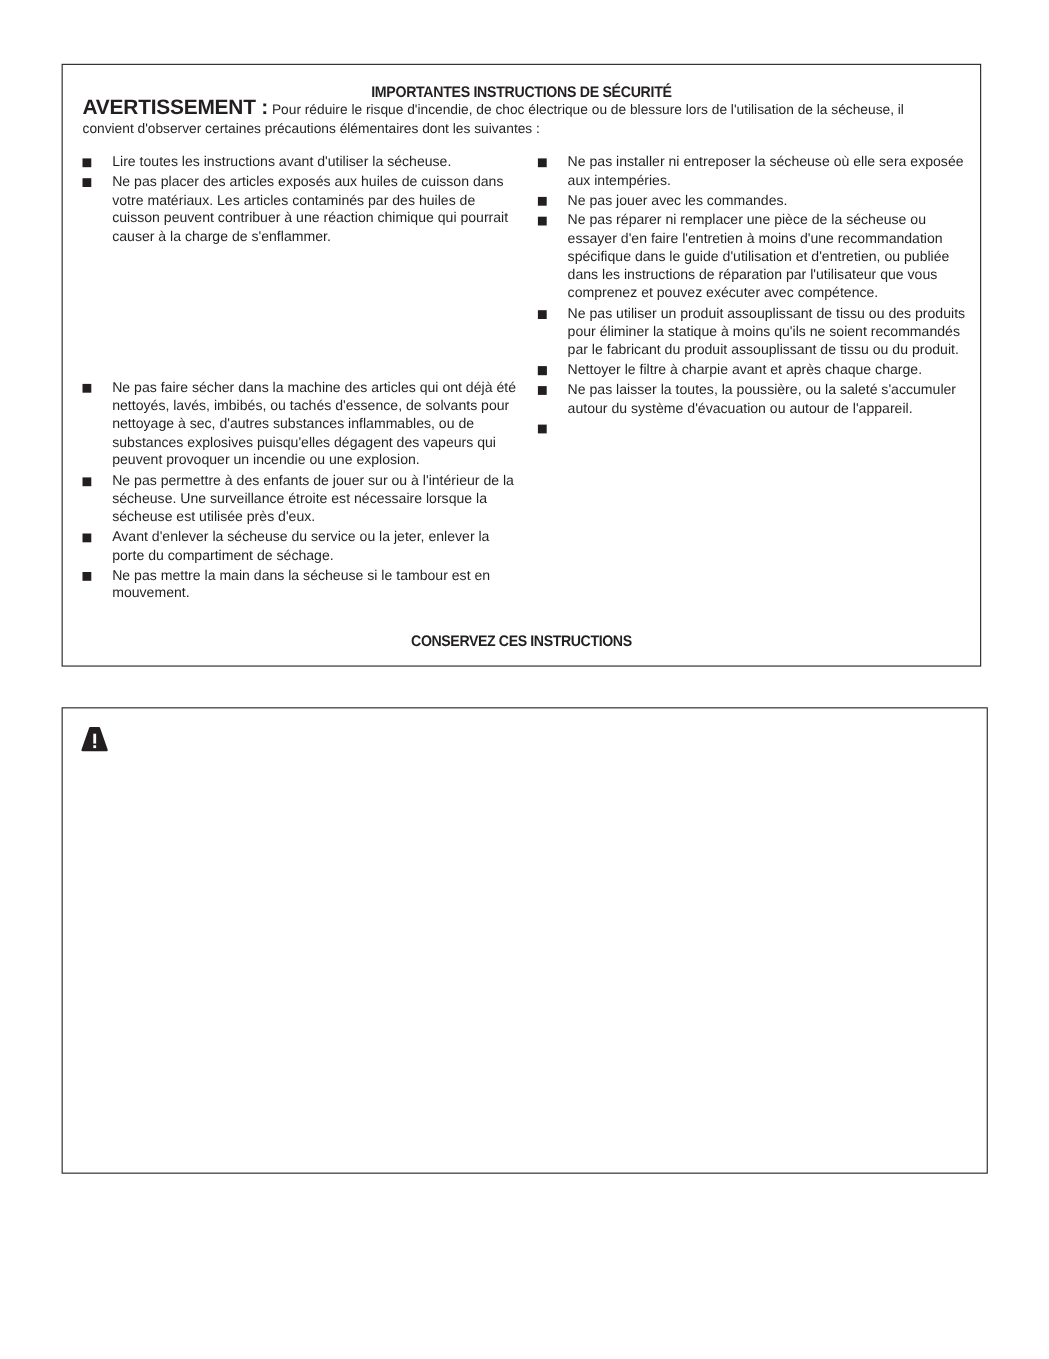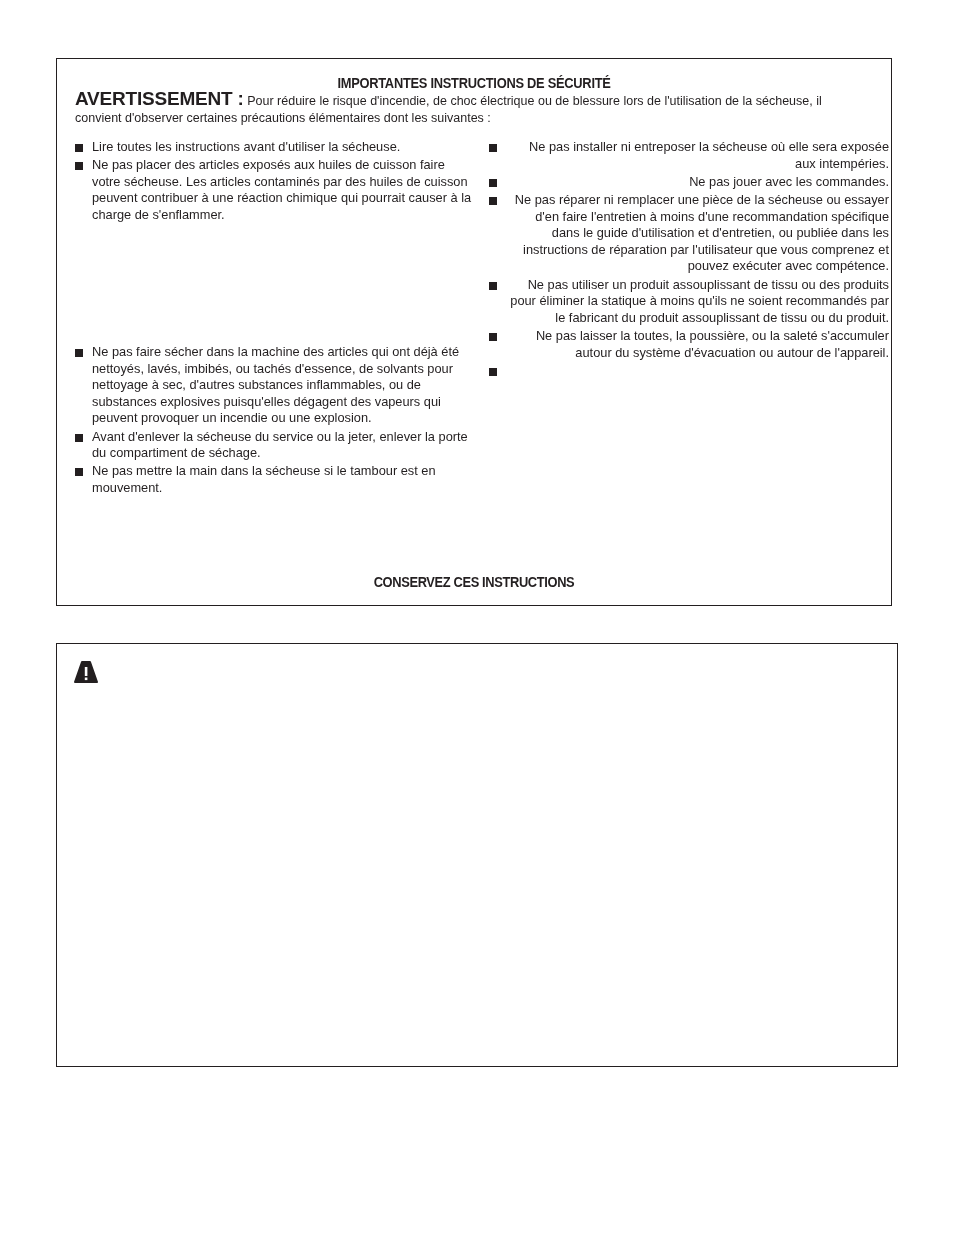--- a/index.html
+++ b/index.html
@@ -18,27 +18,27 @@
     }
     .intro {
       position: absolute; left: 18px; top: 31px; width: 790px;
       font-size: 12.5px; line-height: 17px;
     }
     .intro .warn {
       font-size: 19px; font-weight: bold; letter-spacing: -0.2px;
     }
     .col { position: absolute; font-size: 12.8px; line-height: 16.6px; }
     .col ul { list-style: none; margin: 0; padding: 0; }
-    .col li { position: relative; padding-left: 17px; margin-bottom: 1.6px; }
+    .col li { position: relative; padding-left: 27px; margin-bottom: 1.6px; }
     .col li .bullet {
       position: absolute; left: 0; top: 5px; width: 8px; height: 8px; background: #231f20;
     }
     .colL1 { left: 18px; top: 80px; width: 400px; }
     .colL2 { left: 18px; top: 285px; width: 400px; }
-    .colR { left: 432px; top: 80px; width: 400px; text-align: right; }
+    .colR { left: 432px; top: 80px; width: 400px; }
     .footer {
       position: absolute; left: 0; right: 0; top: 515px; text-align: center;
       font-size: 14px; font-weight: bold; letter-spacing: -0.4px;
       transform: scaleX(0.92);
     }
     .box2 {
       position: absolute; left: 56px; top: 643px; width: 842px; height: 424px;
       border: 1.5px solid #231f20; box-sizing: border-box;
     }
     .warn-icon { position: absolute; left: 16px; top: 16px; width: 30px; height: 24px; }
@@ -48,41 +48,41 @@
 
 <div class="box1">
   <div class="title">IMPORTANTES INSTRUCTIONS DE SÉCURITÉ</div>
   <div class="intro">
     <span class="warn">AVERTISSEMENT :</span><span> Pour réduire le risque d'incendie, de choc électrique ou de blessure lors de l'utilisation de la sécheuse, il convient d'observer certaines précautions élémentaires dont les suivantes :</span>
   </div>
 
   <div class="col colL1">
     <ul>
       <li><span class="bullet"></span><span>Lire toutes les instructions avant d'utiliser la sécheuse.</span></li>
-      <li><span class="bullet"></span><span>Ne pas placer des articles exposés aux huiles de cuisson faire votre sécheuse. Les articles contaminés par des huiles de cuisson peuvent contribuer à une réaction chimique qui pourrait causer à la charge de s'enflammer.</span></li>
+      <li><span class="bullet"></span><span>Ne pas placer des articles exposés aux huiles de cuisson dans votre matériaux. Les articles contaminés par des huiles de cuisson peuvent contribuer à une réaction chimique qui pourrait causer à la charge de s'enflammer.</span></li>
     </ul>
   </div>
 
   <div class="col colL2">
     <ul>
       <li><span class="bullet"></span><span>Ne pas faire sécher dans la machine des articles qui ont déjà été nettoyés, lavés, imbibés, ou tachés d'essence, de solvants pour nettoyage à sec, d'autres substances inflammables, ou de substances explosives puisqu'elles dégagent des vapeurs qui peuvent provoquer un incendie ou une explosion.</span></li>
-      <li><span class="bullet"></span></li>
+      <li><span class="bullet"></span><span>Ne pas permettre à des enfants de jouer sur ou à l'intérieur de la sécheuse. Une surveillance étroite est nécessaire lorsque la sécheuse est utilisée près d'eux.</span></li>
       <li><span class="bullet"></span><span>Avant d'enlever la sécheuse du service ou la jeter, enlever la porte du compartiment de séchage.</span></li>
       <li><span class="bullet"></span><span>Ne pas mettre la main dans la sécheuse si le tambour est en mouvement.</span></li>
     </ul>
   </div>
 
   <div class="col colR">
     <ul>
       <li><span class="bullet"></span><span>Ne pas installer ni entreposer la sécheuse où elle sera exposée aux intempéries.</span></li>
       <li><span class="bullet"></span><span>Ne pas jouer avec les commandes.</span></li>
       <li><span class="bullet"></span><span>Ne pas réparer ni remplacer une pièce de la sécheuse ou essayer d'en faire l'entretien à moins d'une recommandation spécifique dans le guide d'utilisation et d'entretien, ou publiée dans les instructions de réparation par l'utilisateur que vous comprenez et pouvez exécuter avec compétence.</span></li>
       <li><span class="bullet"></span><span>Ne pas utiliser un produit assouplissant de tissu ou des produits pour éliminer la statique à moins qu'ils ne soient recommandés par le fabricant du produit assouplissant de tissu ou du produit.</span></li>
       <li><span class="bullet"></span></li>
-      <li><span class="bullet"></span></li>
+      <li><span class="bullet"></span><span>Nettoyer le filtre à charpie avant et après chaque charge.</span></li>
       <li><span class="bullet"></span><span>Ne pas laisser la toutes, la poussière, ou la saleté s'accumuler autour du système d'évacuation ou autour de l'appareil.</span></li>
       <li><span class="bullet"></span></li>
     </ul>
   </div>
 
   <div class="footer">CONSERVEZ CES INSTRUCTIONS</div>
 </div>
 
 <div class="box2">
   <svg class="warn-icon" viewBox="0 0 30 24">

